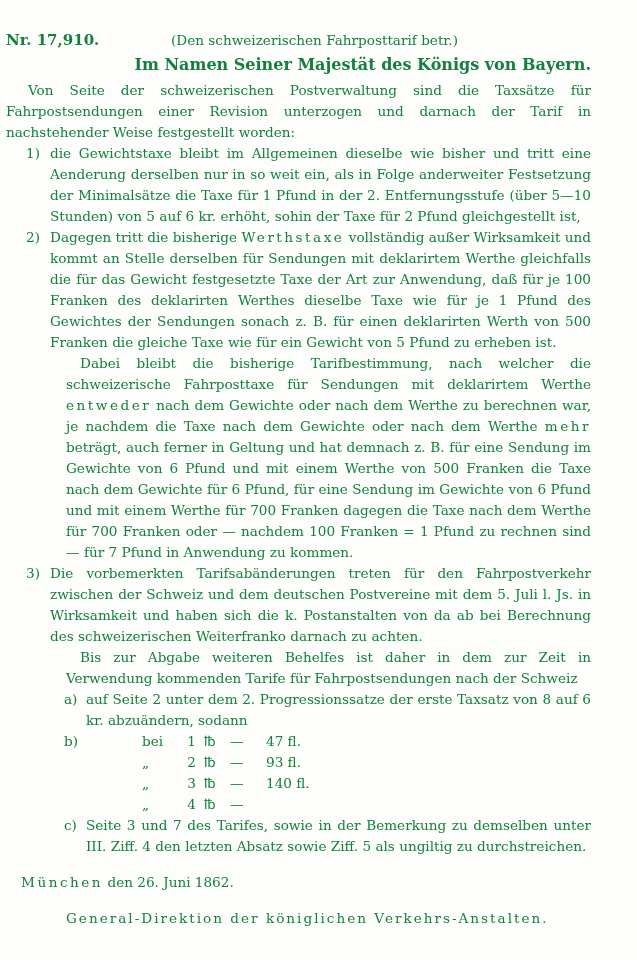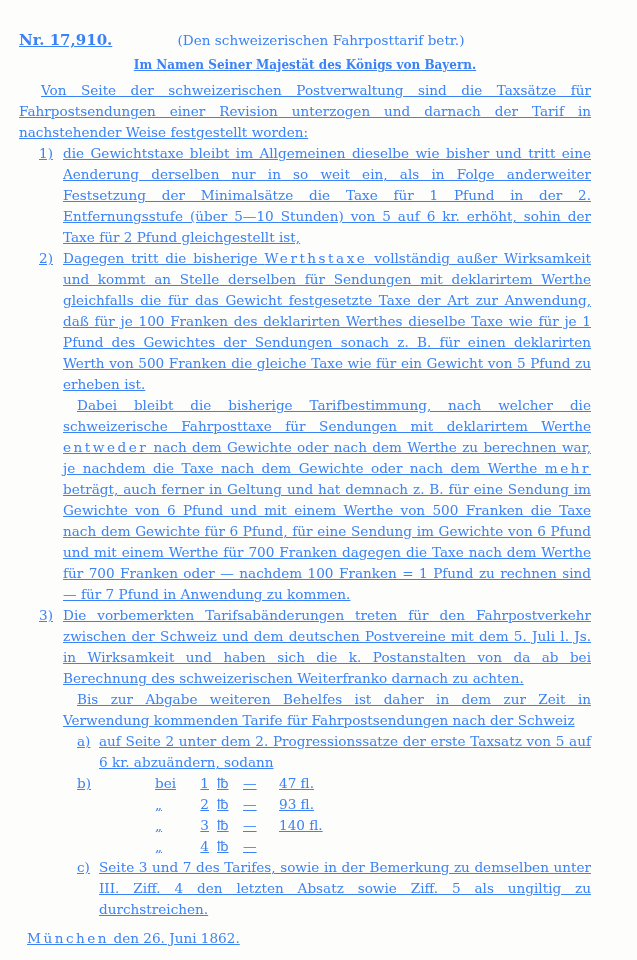--- a/index.html
+++ b/index.html
@@ -2,50 +2,49 @@
 <html lang="de"><head>
 <meta charset="utf-8">
 <style>
   html,body{margin:0;padding:0;background:#e9e9e6;}
   .page{
     position:relative;
     box-sizing:border-box;
     width:637px;height:960px;
     margin:0;
     background:#fdfdfb;
-    color:#3b82f6;
+    color:#15803d;
     font-family:"DejaVu Serif","Liberation Serif",serif;
     font-size:13.6px;
     line-height:21px;
-    padding:30px 46px 8px 19px;
+    padding:30px 46px 8px 6px;
     overflow:hidden;
-    text-decoration:underline;
   }
   .header-row{position:relative;height:22px;}
   .doc-number{font-weight:bold;font-size:15px;}
   .subject{position:absolute;left:32px;right:0;text-align:center;}
-  .title{text-align:center;font-weight:bold;font-size:12px;line-height:24px;margin:1px 0 3px 0;}
+  .title{text-align:right;font-weight:bold;font-size:16px;line-height:24px;margin:1px 0 3px 0;}
   .para{margin:0;text-align:justify;}
   .intro{text-indent:22px;}
-  .indent{text-indent:14px;}
+  .indent{text-indent:14px;margin-left:16px;}
   .item{display:flex;align-items:flex-start;}
   .marker{flex:none;width:24px;padding-left:20px;}
   .item-body{flex:1;min-width:0;}
   .subitem{display:flex;padding-left:14px;}
   .submarker{flex:none;width:22px;}
   .subbody{flex:1;min-width:0;}
   .ptable{margin-left:56px;}
   .prow{display:flex;}
   .c-prefix{width:26px;text-align:left;}
   .c-count{width:22px;text-align:right;margin-left:6px;}
   .c-unit{margin-left:8px;width:22px;}
   .c-dash{margin-left:4px;width:28px;}
   .c-value{margin-left:8px;text-align:right;}
   .sperr{letter-spacing:2.5px;}
-  .dateline{margin:8px;}
+  .dateline{margin:15px;}
   .sig-org{margin-left:60px;letter-spacing:2px;}
 </style>
 </head>
 <body>
 
 <div class="page">
   <div class="header-row">
     <span class="doc-number">Nr. 17,910.</span>
     <span class="subject">(Den schweizerischen Fahrposttarif betr.)</span>
   </div>
@@ -67,21 +66,21 @@
       </div>
       <div class="item">
         <span class="marker">3)</span>
         <div class="item-body">
           <p class="para"><span>Die vorbemerkten Tarifsabänderungen treten für den Fahrpostverkehr zwischen der Schweiz und dem deutschen Postvereine mit dem 5. Juli l. Js. in Wirksamkeit und haben sich die k. Postanstalten von da ab bei Berechnung des schweizerischen Weiterfranko darnach zu achten.</span></p>
           <p class="para indent"><span>Bis zur Abgabe weiteren Behelfes ist daher in dem zur Zeit in Verwendung kommenden Tarife für Fahrpostsendungen nach der Schweiz</span></p>
           <div>
             <div class="subitem">
               <span class="submarker">a)</span>
               <div class="subbody">
-                <p class="para"><span>auf Seite 2 unter dem 2. Progressionssatze der erste Taxsatz von 5 auf 6 kr. abzuändern, sodann</span></p>
+                <p class="para"><span>auf Seite 2 unter dem 2. Progressionssatze der erste Taxsatz von 8 auf 6 kr. abzuändern, sodann</span></p>
               </div>
             </div>
             <div class="subitem">
               <span class="submarker">b)</span>
               <div class="subbody">
                 <div class="ptable">
                   <div class="prow">
                     <span class="c-prefix">bei</span>
                     <span class="c-count">1</span>
                     <span class="c-unit">℔</span>

